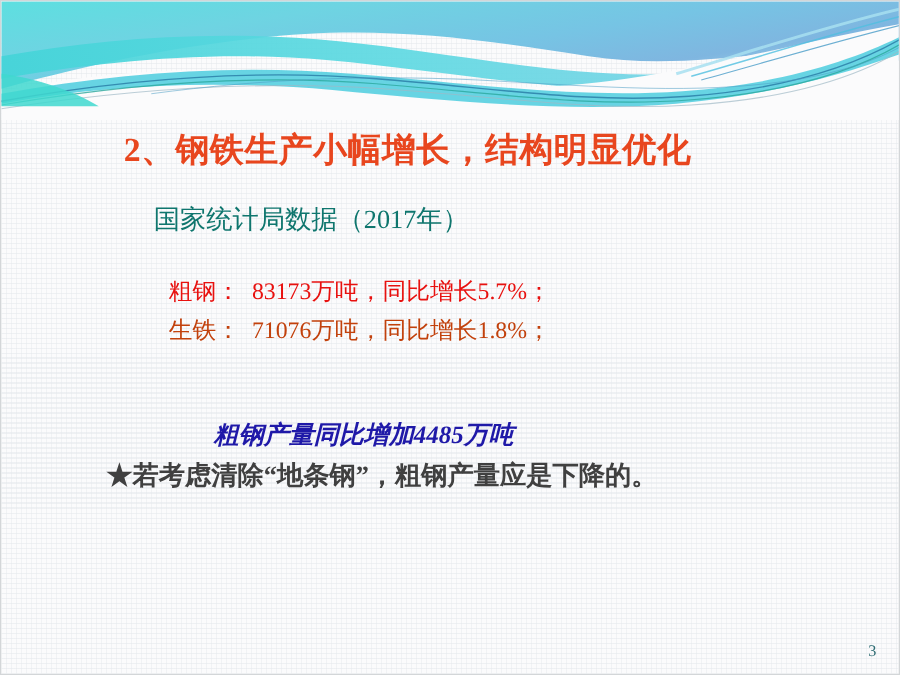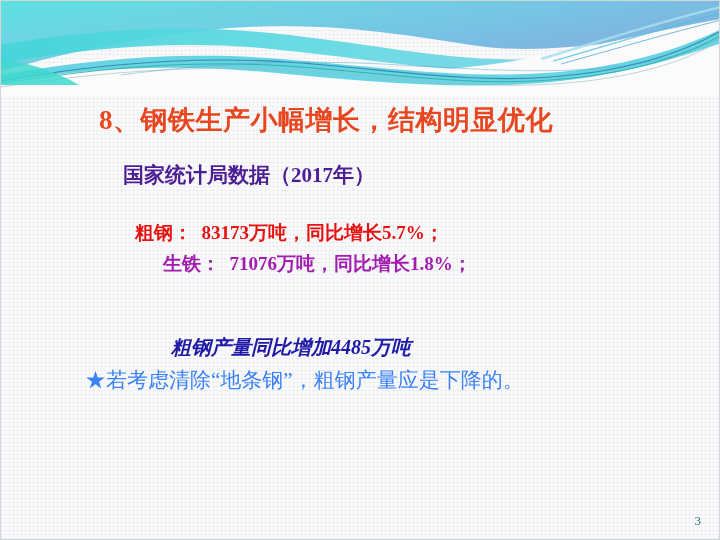--- a/index.html
+++ b/index.html
@@ -64,48 +64,48 @@
     font-size: 27px;
     font-weight: bold;
     color: #e8461e;
     letter-spacing: 0.5px;
   }
 
   #source-line {
     left: 122px;
     top: 160px;
     font-size: 21px;
-    font-weight: bold;
-    color: #4c1d95;
+    font-weight: normal;
+    color: #0f766e;
   }
 
   .stat-line {
     font-size: 19px;
-    font-weight: bold;
+    font-weight: normal;
     left: 134px;
   }
   #stat-0 { top: 219px; color: #e8110f; }
-  #stat-1 { top: 250px; color: #a21caf; margin-left: 28px; }
+  #stat-1 { top: 250px; color: #c2410c; }
   #stat-2 { top: 281px; color: #1f19a8; }
 
   #summary-line {
     left: 170px;
     top: 333px;
     font-size: 20px;
     font-weight: bold;
     color: #1f19a8;
     font-style: italic;
   }
 
   #note-line {
     left: 84px;
     top: 365px;
     font-size: 21px;
-    font-weight: normal;
-    color: #3b82f6;
+    font-weight: bold;
+    color: #404040;
   }
 
   #page-number {
     position: absolute;
     right: 18px;
     bottom: 10px;
     font-size: 13px;
     color: #2d6b72;
     font-family: "Liberation Serif", "DejaVu Serif", serif;
   }
@@ -173,21 +173,21 @@
       <path d="M720,6 C660,20 600,40 540,58" fill="none" stroke="#a7dff0" stroke-width="2.4" opacity="0.85"></path>
       <path d="M720,12 C665,26 608,44 552,60" fill="none" stroke="#4fbfe0" stroke-width="1.2" opacity="0.8"></path>
       <path d="M720,19 C668,32 614,48 560,63" fill="none" stroke="#2f8fc0" stroke-width="0.9" opacity="0.7"></path>
 
       <path d="M0,58 C30,62 58,72 78,84 L0,84 Z" fill="#3fd8cf" opacity="0.85"></path>
     </svg>
   </div>
 
   <div class="content">
 
-    <div class="line" id="slide-title">8、钢铁生产小幅增长，结构明显优化</div>
+    <div class="line" id="slide-title">2、钢铁生产小幅增长，结构明显优化</div>
 
     <div class="line" id="source-line">国家统计局数据（2017年）</div>
 
     <div class="line stat-line" id="stat-0">粗钢：  83173万吨，同比增长5.7%；</div>
 
     <div class="line stat-line" id="stat-1">生铁：  71076万吨，同比增长1.8%；</div>
 
 
     <div class="line" id="summary-line">粗钢产量同比增加4485万吨</div>
 

